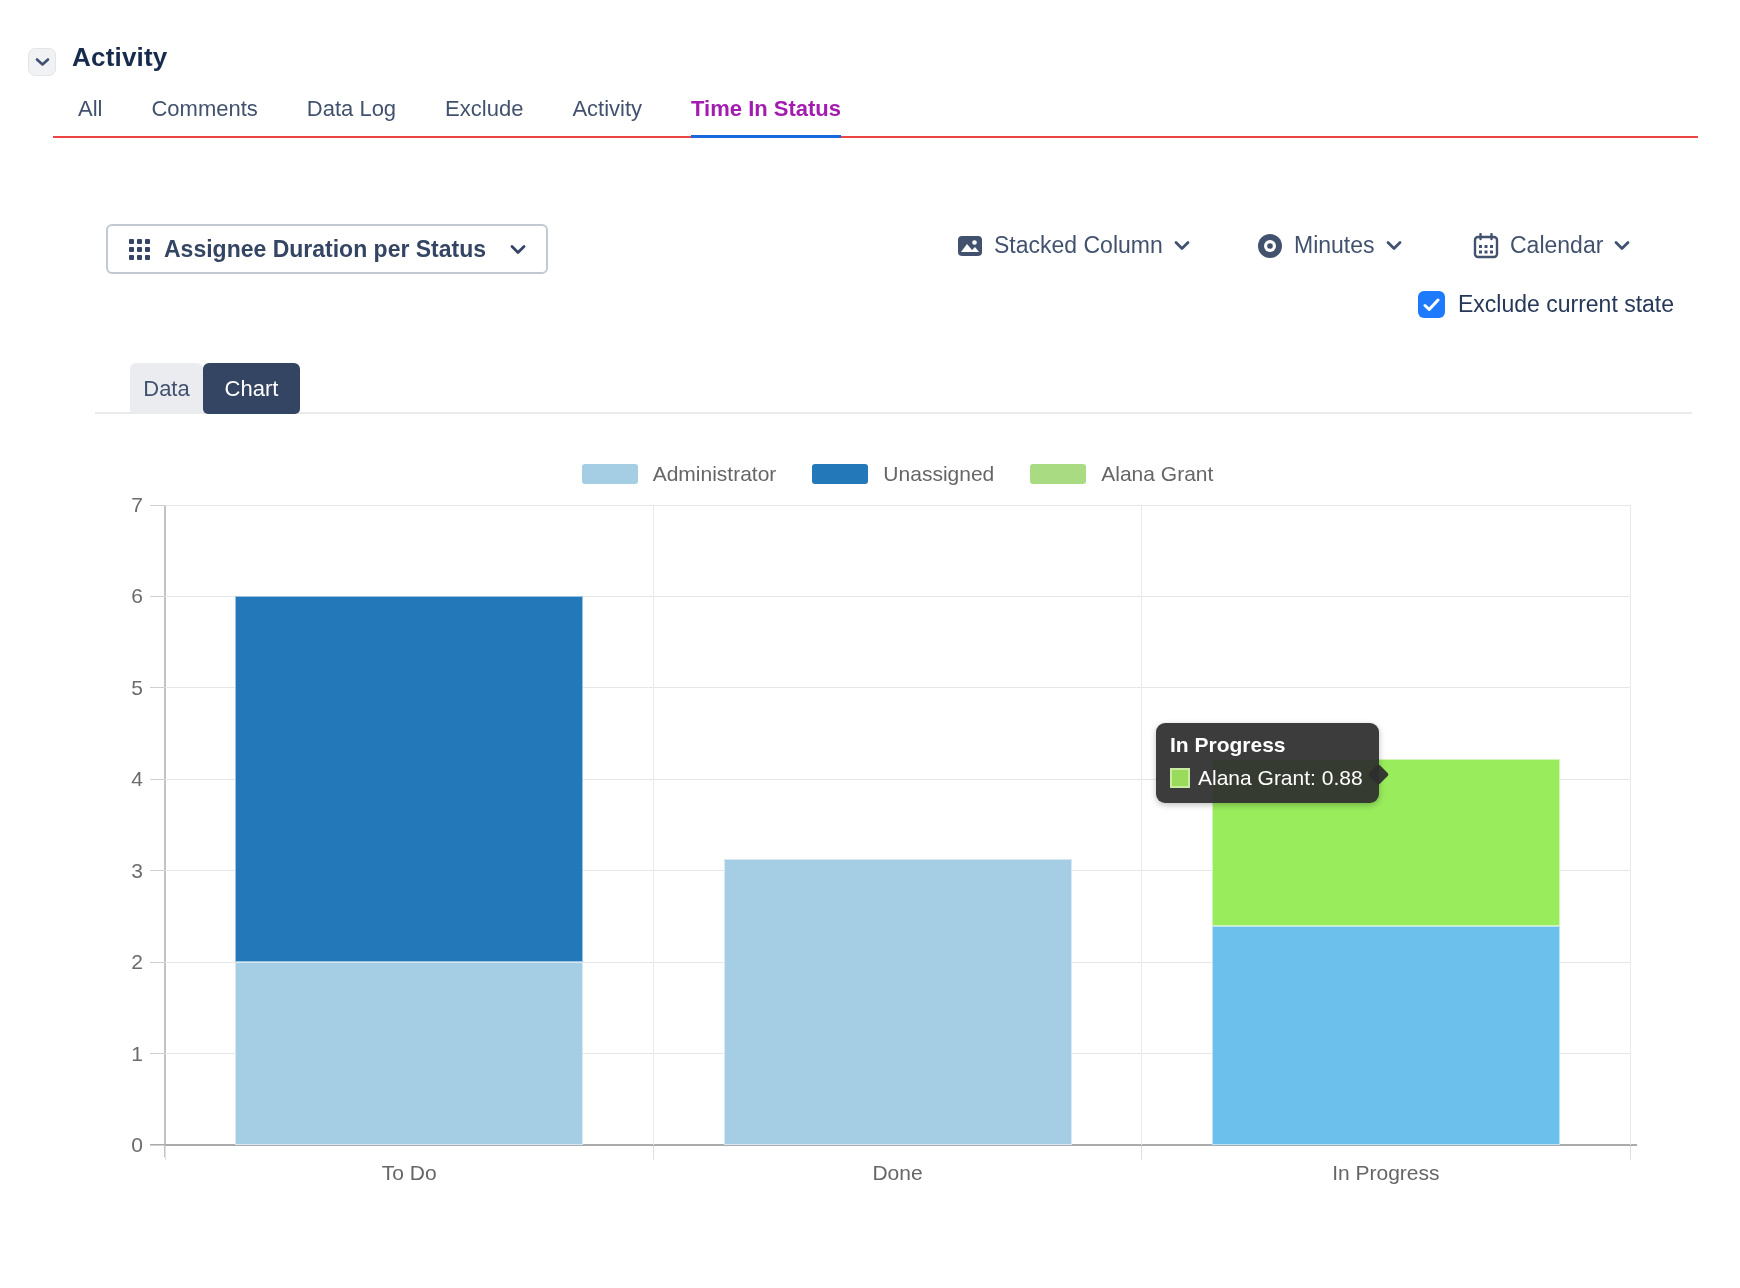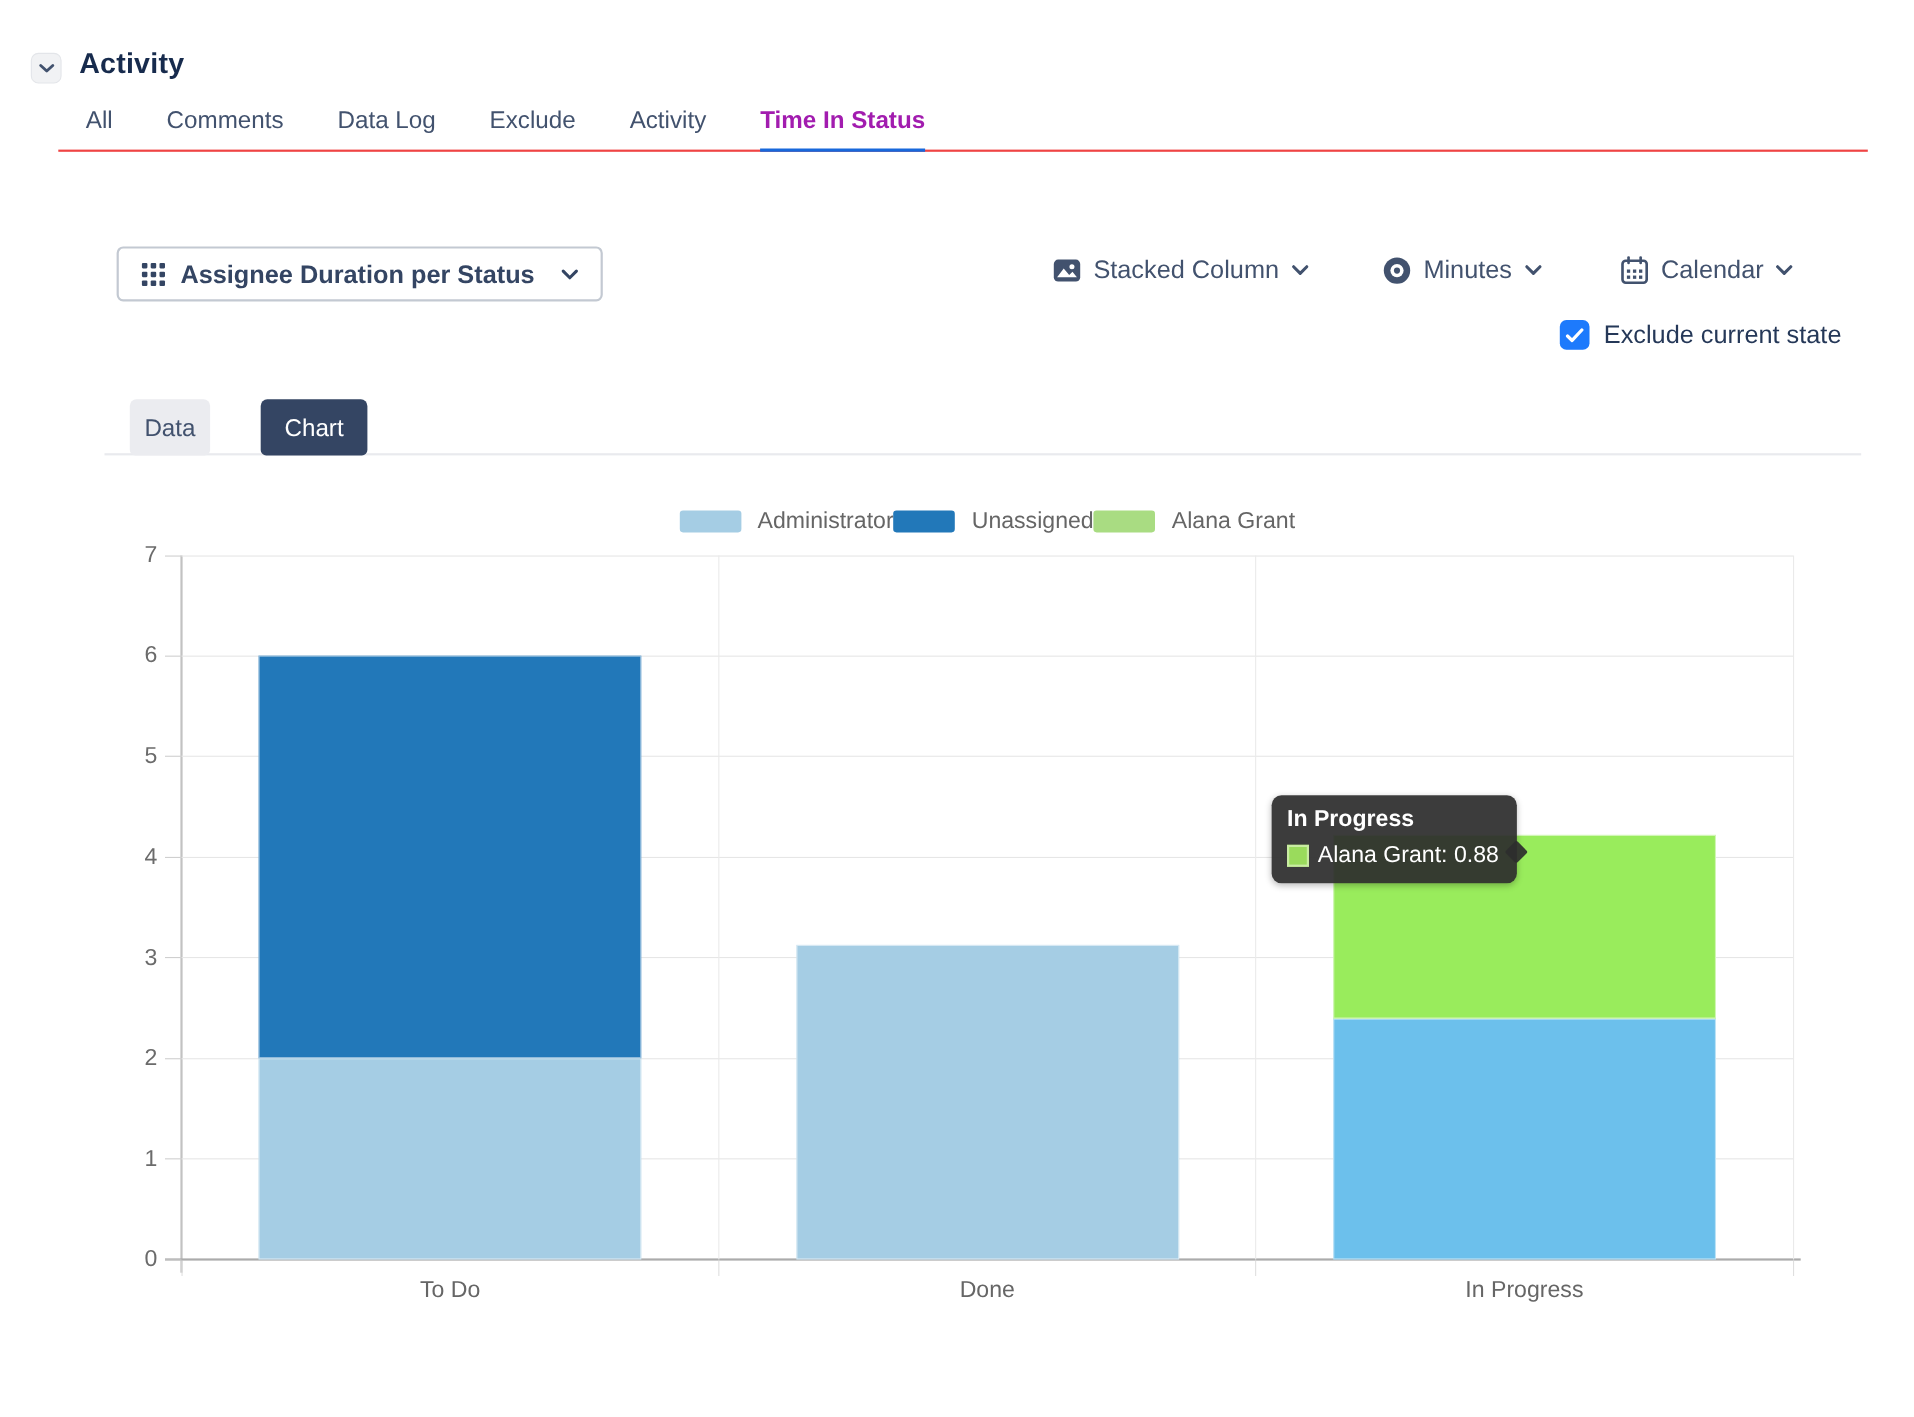--- a/index.html
+++ b/index.html
@@ -51,31 +51,31 @@
   .checkbox {
     width:27px; height:27px; background:#1D7AFC; border-radius:6px;
     display:flex; align-items:center; justify-content:center;
   }
   .checkbox-label { font-size:23px; color:#253858; }
   
   .toggle-divider {
     position:absolute; left:95px; right:48px; top:412px; height:2px;
     background:#E9EAEE; z-index:0;
   }
-  .toggle { position:absolute; left:118px; top:363px; display:flex; z-index:1; }
+  .toggle { position:absolute; left:130px; top:363px; display:flex; z-index:1; }
   .toggle-tab {
     height:51px; display:flex; align-items:center; justify-content:center;
     font-size:22px; cursor:pointer; border-radius:6px 6px 5px 5px;
   }
   .toggle-tab.data  { width:73px; background:#EBECF0; color:#42526E; }
-  .toggle-tab.chart { width:97px; background:#344563; color:#ffffff;margin-left:46px; }
+  .toggle-tab.chart { width:97px; background:#344563; color:#ffffff; }
   
   .legend {
     position:absolute; left:165px; top:462px; width:1465px;
-    display:flex; justify-content:center; align-items:center; 
+    display:flex; justify-content:center; align-items:center; gap:36px;
   }
   .legend-item { display:flex; align-items:center; gap:15px; cursor:pointer; }
   .legend-swatch { width:56px; height:20px; border-radius:3px; }
   .legend-label { font-size:21px; color:#666666; }
   .plot {
     position:absolute; left:165px; top:505px; width:1465px; height:640px;
   }
   .gridline-h { position:absolute; left:0; width:100%; height:1px; background:#E6E6E6; }
   .gridline-v { position:absolute; top:0; width:1px; height:100%; background:#EAEAEA; }
   .y-axis-line {

